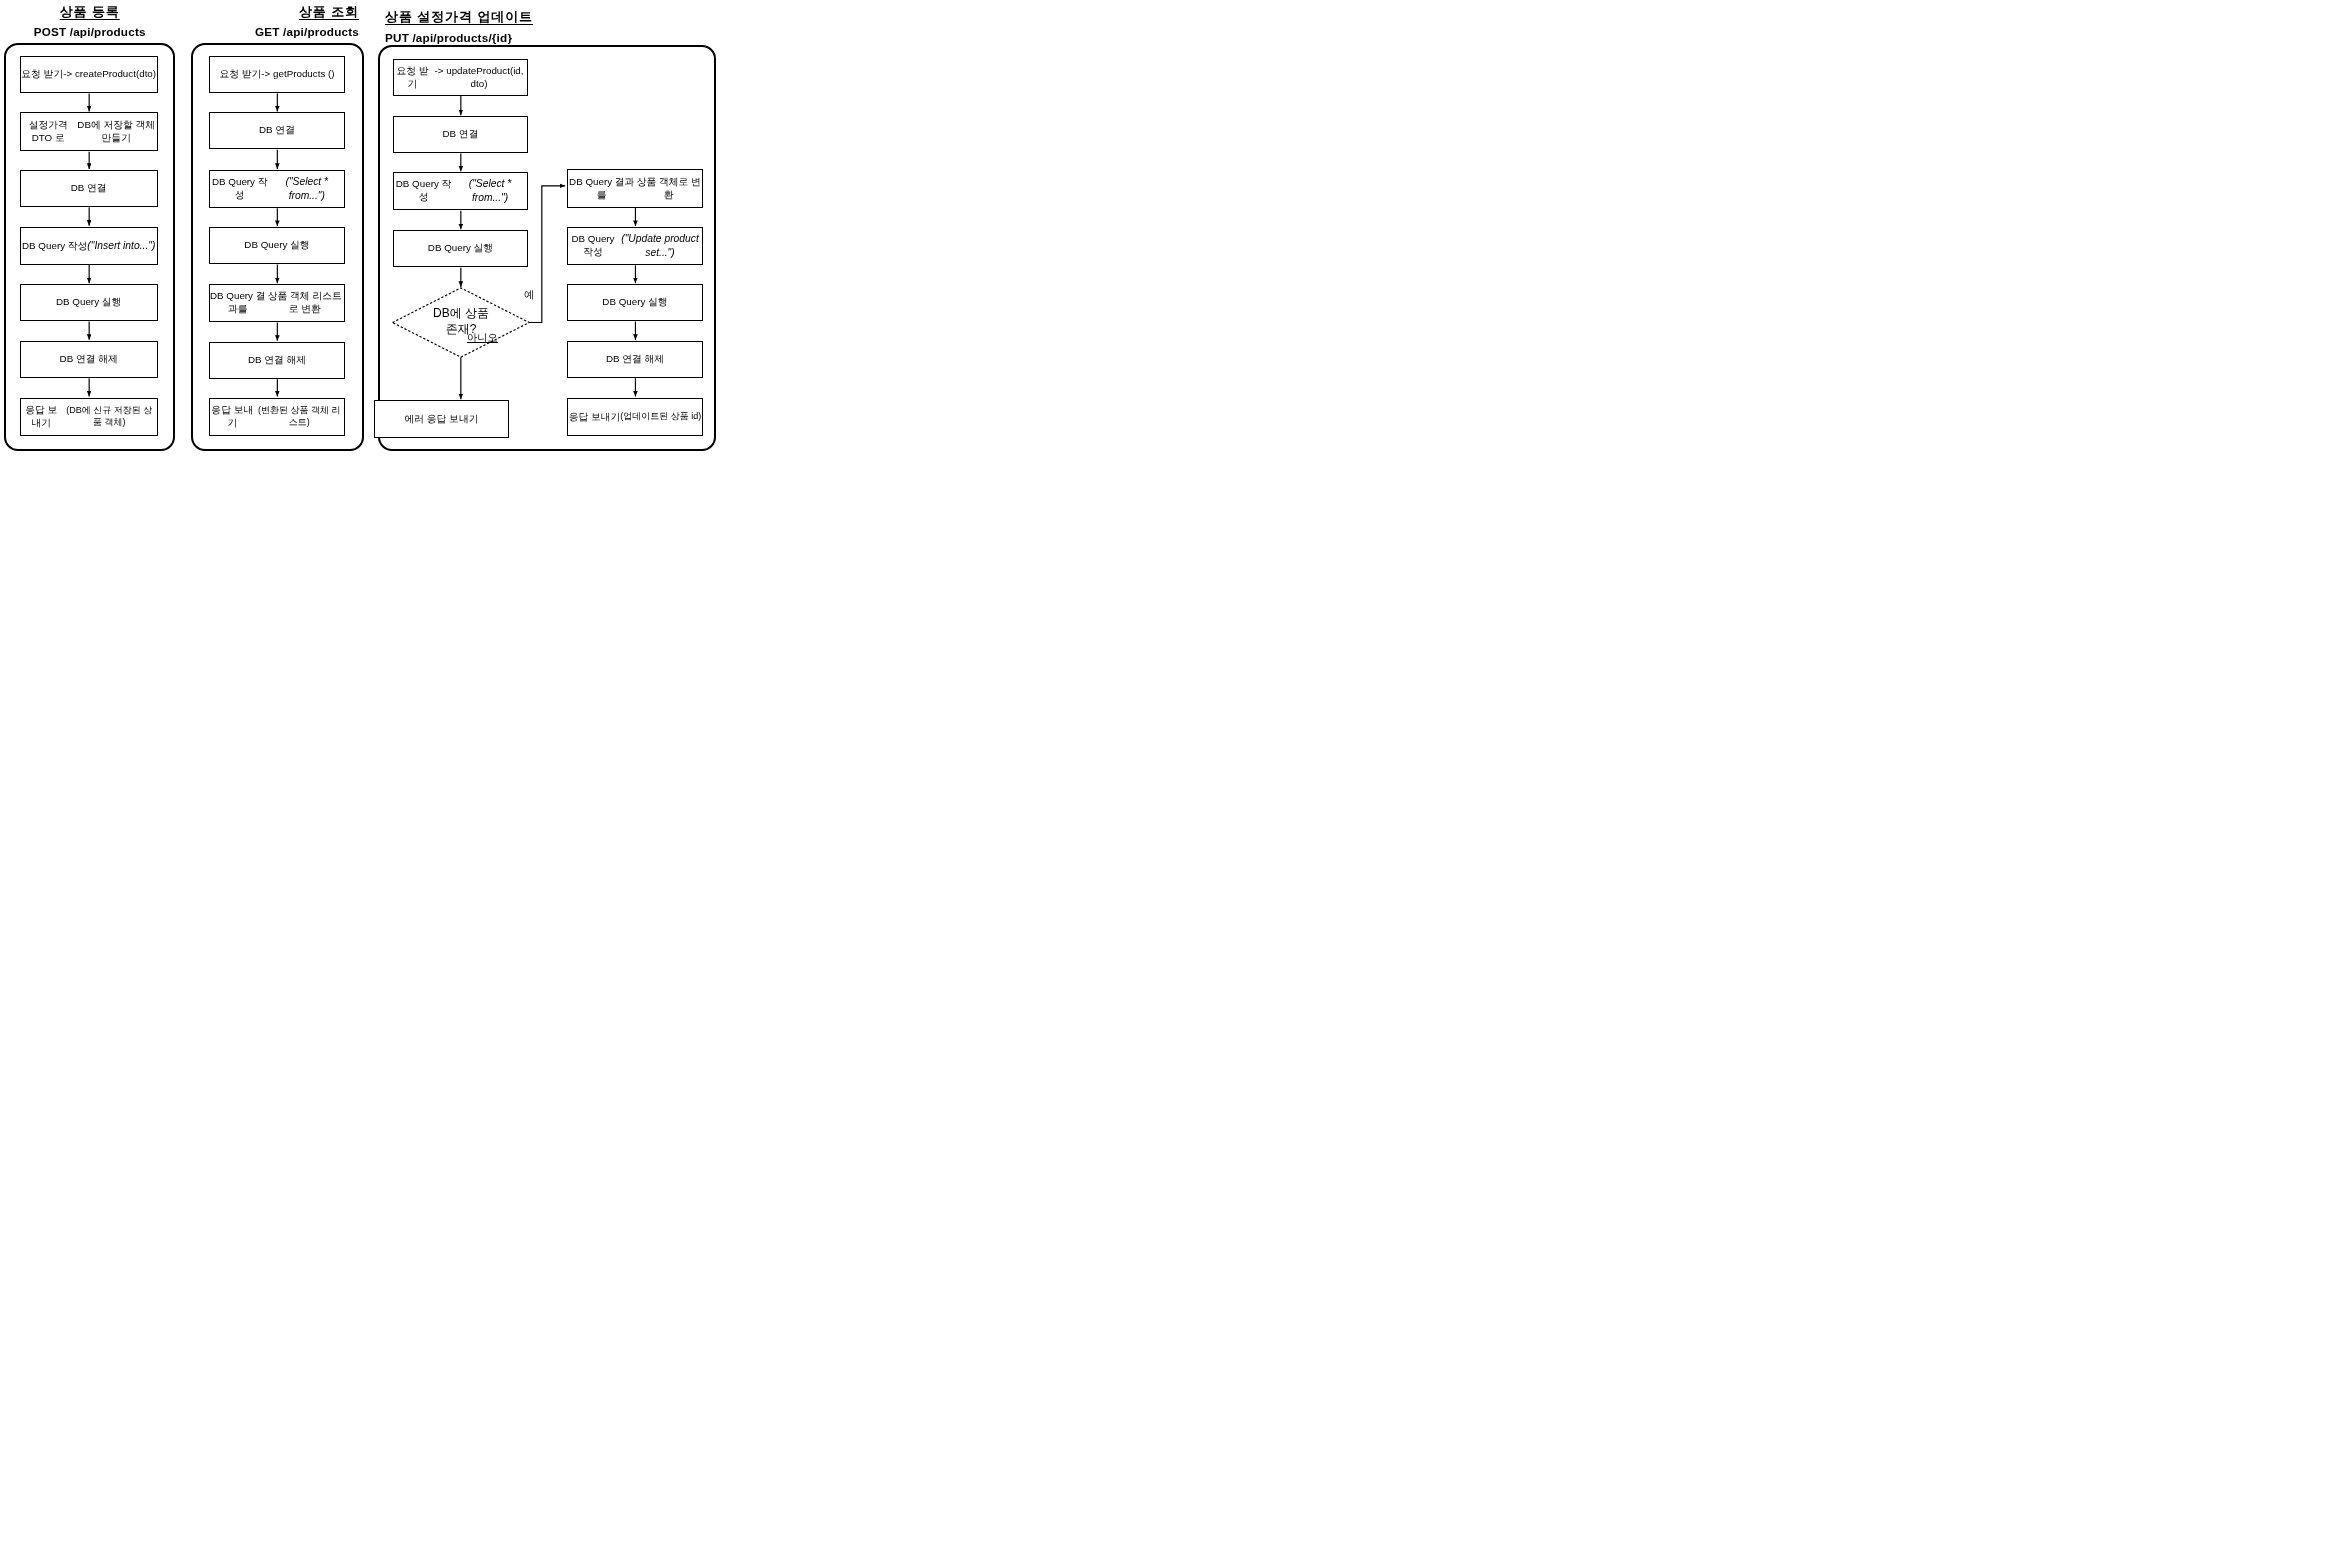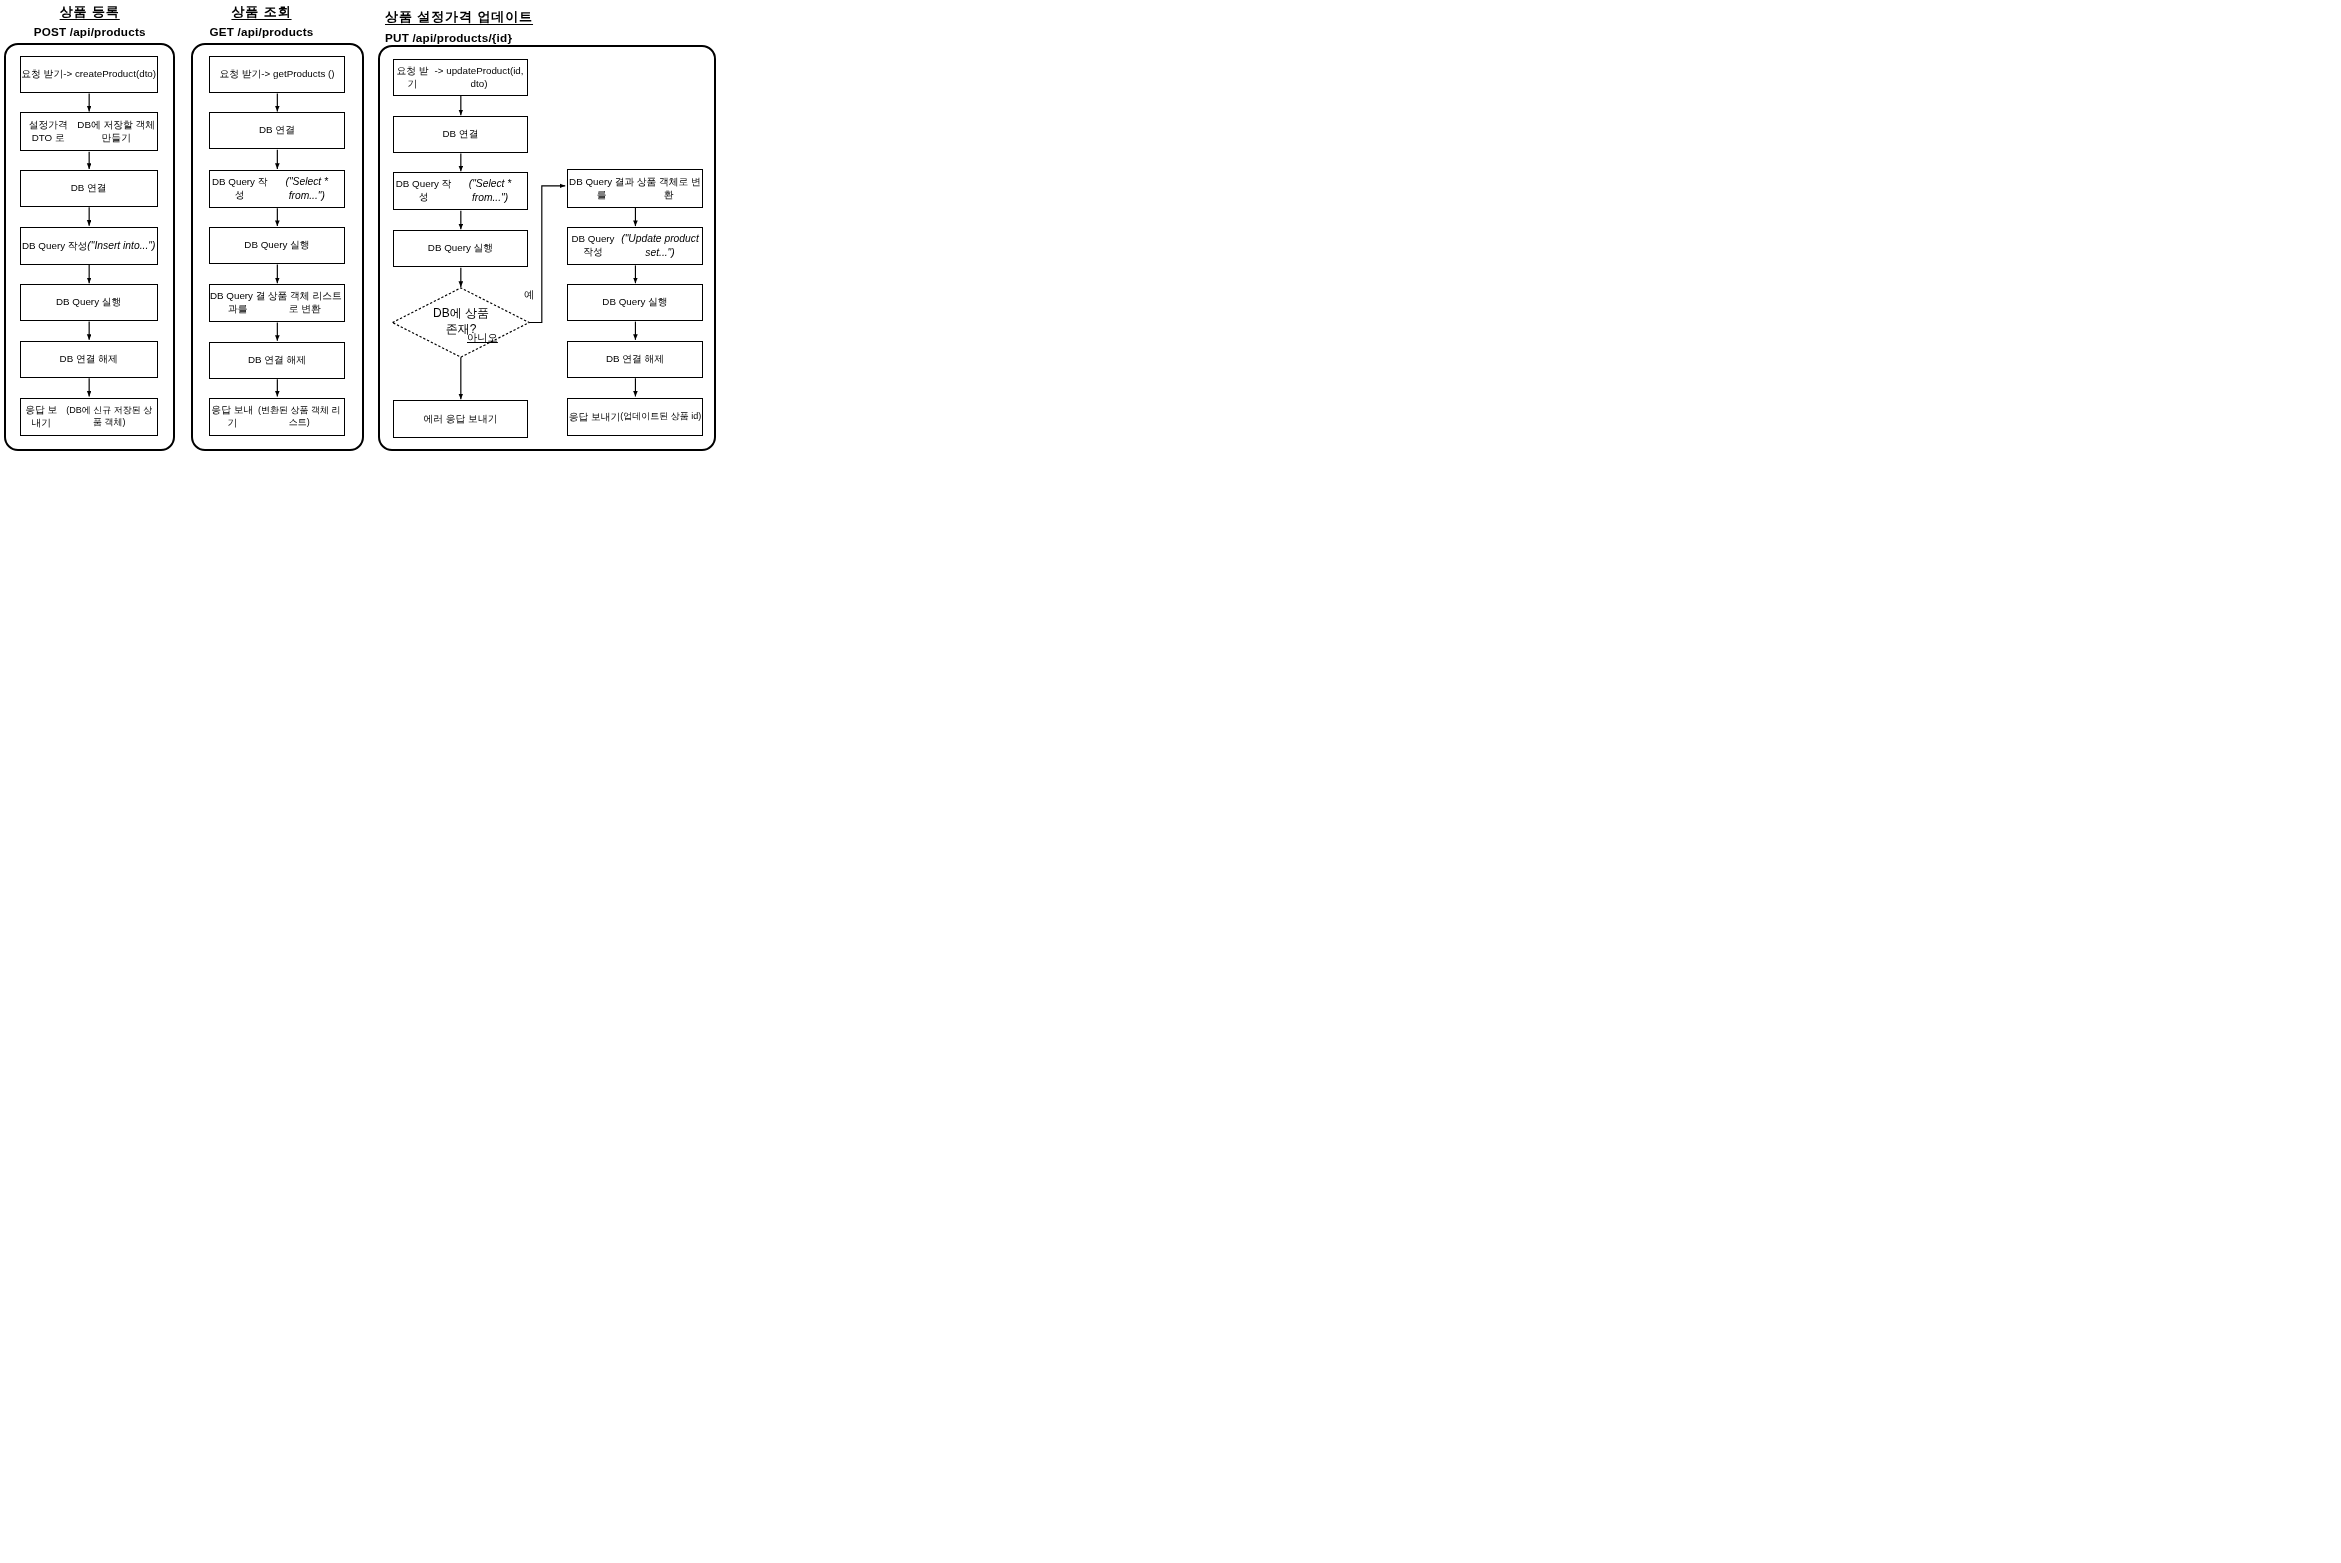--- a/index.html
+++ b/index.html
@@ -77,21 +77,21 @@
   </svg>
 
   <div class="panel" style="left:3.7px; top:43px; width:167px; height:404px;"></div>
   <div class="panel" style="left:191px; top:43px; width:169px; height:404px;"></div>
   <div class="panel" style="left:378px; top:45px; width:334px; height:402px;"></div>
 
   <div class="flow-title" style="left:3.7px; top:2.8px; width:172px;">
     <span class="t-main">상품 등록</span>
     <div class="t-method">POST /api/products</div>
   </div>
-  <div class="flow-title" style="left:175px; top:2.8px; width:173px;">
+  <div class="flow-title" style="left:186px; top:2.8px; width:173px;text-align:right;">
     <span class="t-main">상품 조회</span>
     <div class="t-method">GET /api/products</div>
   </div>
   <div class="flow-title left-align" style="left:385px; top:8.4px; width:328px;">
     <span class="t-main">상품 설정가격 업데이트</span>
     <div class="t-method">PUT /api/products/{id}</div>
   </div>
 
   <div class="box" style="left:19.7px; top:56px; width:136px; height:35px;">
     <span>요청 받기</span>
@@ -160,21 +160,21 @@
     <span>DB Query 실행</span>
   </div>
 
   <div class="decision-text" style="left:414px; top:296px; width:94px; height:52px;">
     <span>DB에 상품</span>
     <span>존재?</span>
   </div>
   <div class="edge-label" style="left:524px; top:288px;">예</div>
   <div class="edge-label" style="left:467px; top:331px;text-decoration:underline;">아니오</div>
 
-  <div class="box" style="left:393px; top:400px; width:133px; height:36px;">
+  <div class="box" style="left:374px; top:400px; width:133px; height:36px;">
     <span>에러 응답 보내기</span>
   </div>
 
   <div class="box" style="left:567px; top:169px; width:134px; height:37px;">
     <span>DB Query 결과를</span>
     <span>상품 객체로 변환</span>
   </div>
   <div class="box" style="left:567px; top:227px; width:134px; height:36px;">
     <span>DB Query 작성</span>
     <span class="italic">("Update product set...")</span>

